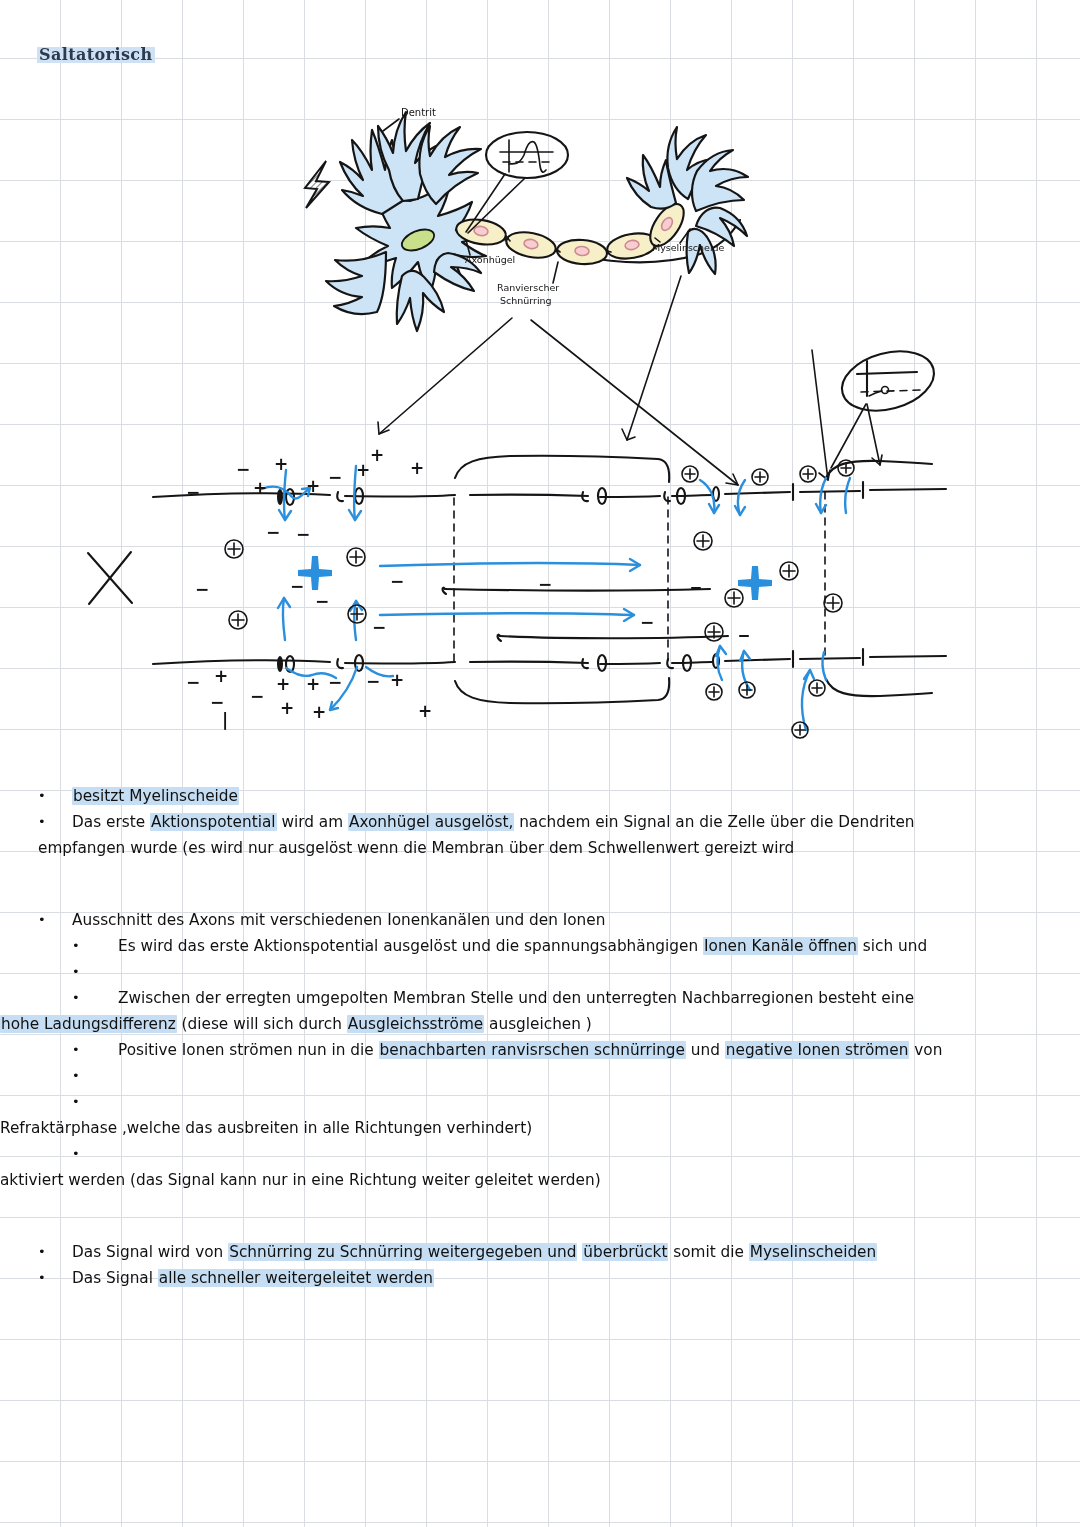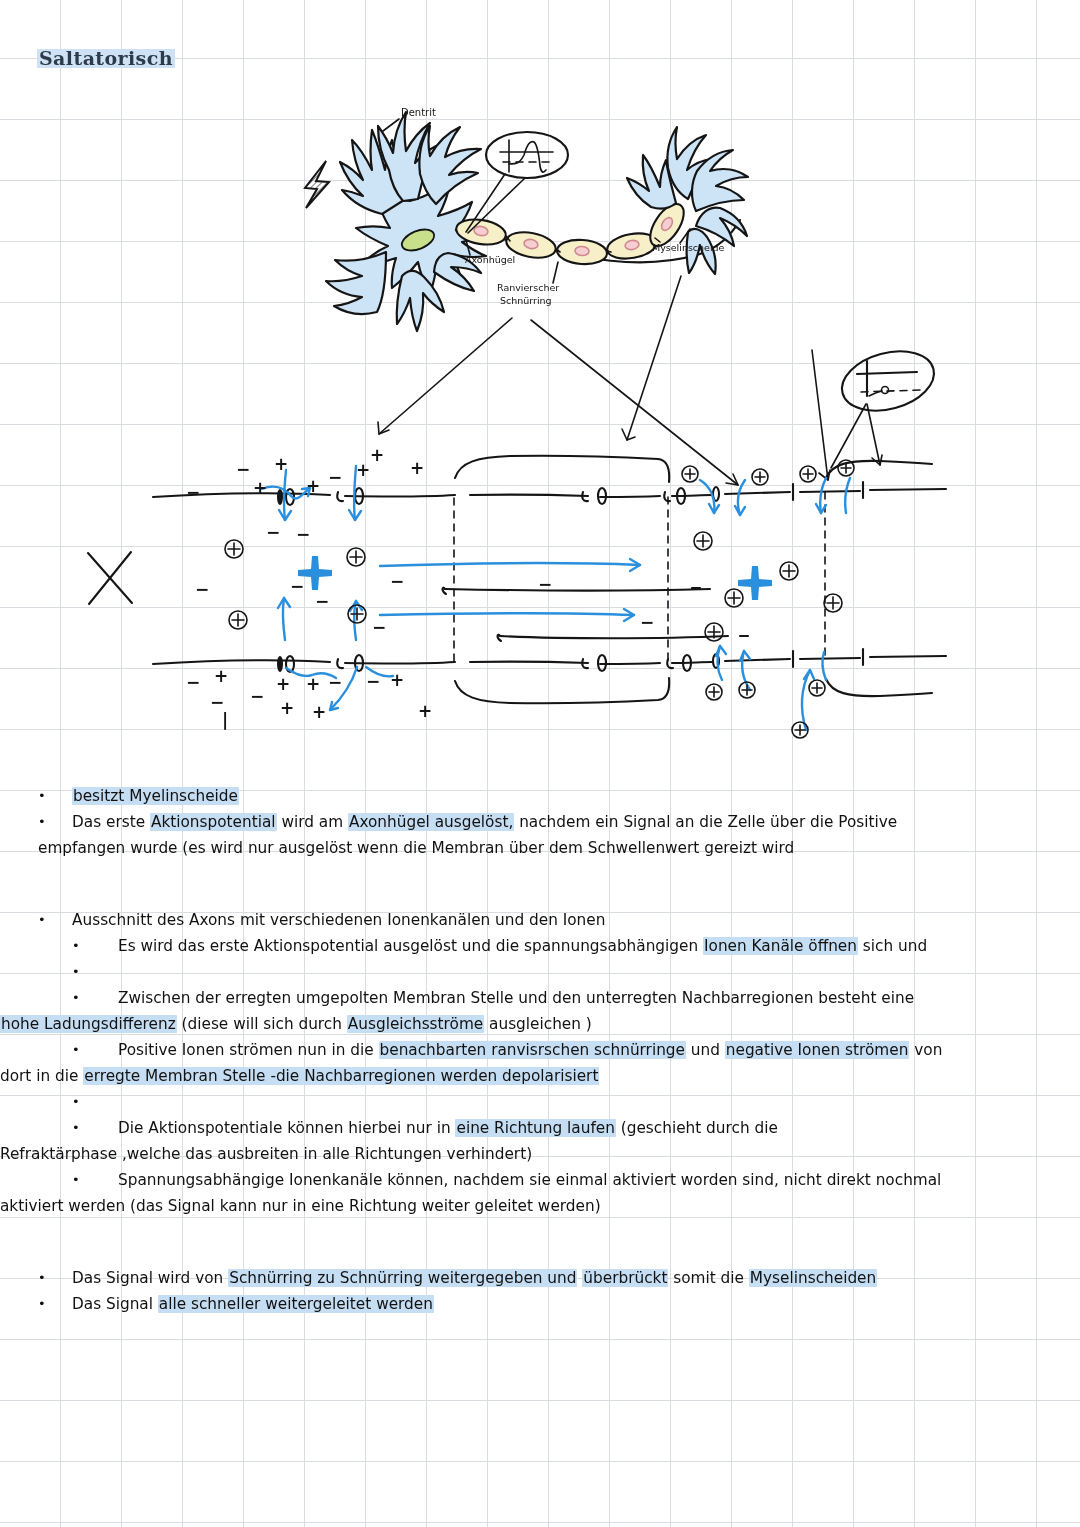--- a/index.html
+++ b/index.html
@@ -18,21 +18,21 @@
       linear-gradient(to bottom, #d9dde2 1px, transparent 1px);
     background-size:61px 61px;
     background-position:-1px -3px;
   }
   #sheet{position:absolute;inset:0;}
 
   
   #title{
     position:absolute;left:37px;top:34px;
     font-family:"DejaVu Serif", serif;
-    font-size:19px;color:#2d3a4c;
+    font-size:16px;color:#2d3a4c;
     letter-spacing:.4px;
     background:linear-gradient(transparent 8%, #cfe2f5 8%, #cfe2f5 96%, transparent 96%);
     padding:0 2px;
     white-space:nowrap;
   }
 
   
   #notes{
     position:absolute;left:0;top:783px;width:1080px;
     font-family:"DejaVu Sans", sans-serif;
@@ -446,21 +446,21 @@
 </svg>
 
 <div id="notes">
   <div class="blk">
       <div class="li">
         <span class="bul lvl1">•</span>
         <span class="txt"><mark>besitzt Myelinscheide</mark></span>
       </div>
       <div class="li">
         <span class="bul lvl1">•</span>
-        <span class="txt"><span>Das erste </span><mark>Aktionspotential</mark><span> wird am </span><mark>Axonhügel ausgelöst,</mark><span> nachdem ein Signal an die Zelle über die Positive</span></span>
+        <span class="txt"><span>Das erste </span><mark>Aktionspotential</mark><span> wird am </span><mark>Axonhügel ausgelöst,</mark><span> nachdem ein Signal an die Zelle über die Dendriten</span></span>
       </div>
       <div class="cont">empfangen wurde (es wird nur ausgelöst wenn die Membran über dem Schwellenwert gereizt wird</div>
     </div>
   <div class="gap"></div>
   <div class="blk">
       <div class="li">
         <span class="bul lvl1">•</span>
         <span class="txt"><span>Ausschnitt des Axons mit verschiedenen Ionenkanälen und den Ionen</span></span>
       </div>
       <div class="li">
@@ -472,32 +472,29 @@
       </div>
       <div class="li">
         <span class="bul lvl2">•</span>
         <span class="txt"><span>Zwischen der erregten umgepolten Membran Stelle und den unterregten Nachbarregionen besteht eine</span></span>
       </div>
       <div class="cont0"><mark>hohe Ladungsdifferenz</mark><span> (diese will sich durch </span><mark>Ausgleichsströme</mark><span> ausgleichen )</span></div>
       <div class="li">
         <span class="bul lvl2">•</span>
         <span class="txt"><span>Positive Ionen strömen nun in die </span><mark>benachbarten ranvisrschen schnürringe</mark><span> und </span><mark>negative Ionen strömen</mark><span> von</span></span>
       </div>
-      <div class="cont0"><span>dort in die </span><mark>erregte Membran Stelle -die Nachbarregionen werden depolarisiert</mark></div>
-      <div class="li">
-        <span class="bul lvl2">•</span>
-      </div>
-      <div class="li">
-        <span class="bul lvl2">•</span>
-        <span class="txt"><span>Die Aktionspotentiale können hierbei nur in </span><mark>eine Richtung laufen</mark><span> (geschieht durch die</span></span>
+      <div class="li">
+        <span class="bul lvl2">•</span>
+      </div>
+      <div class="li">
+        <span class="bul lvl2">•</span>
       </div>
       <div class="cont0"><span>Refraktärphase ,welche das ausbreiten in alle Richtungen verhindert)</span></div>
       <div class="li">
         <span class="bul lvl2">•</span>
-        <span class="txt"><span>Spannungsabhängige Ionenkanäle können, nachdem sie einmal aktiviert worden sind, nicht direkt nochmal</span></span>
       </div>
       <div class="cont0"><span>aktiviert werden (das Signal kann nur in eine Richtung weiter geleitet werden)</span></div>
     </div>
   <div class="gap"></div>
   <div class="blk">
       <div class="li">
         <span class="bul lvl1">•</span>
         <span class="txt"><span>Das Signal wird von </span><mark>Schnürring zu Schnürring weitergegeben und</mark><span> </span><mark>überbrückt</mark><span> somit die </span><mark>Myselinscheiden</mark></span>
       </div>
       <div class="li">

